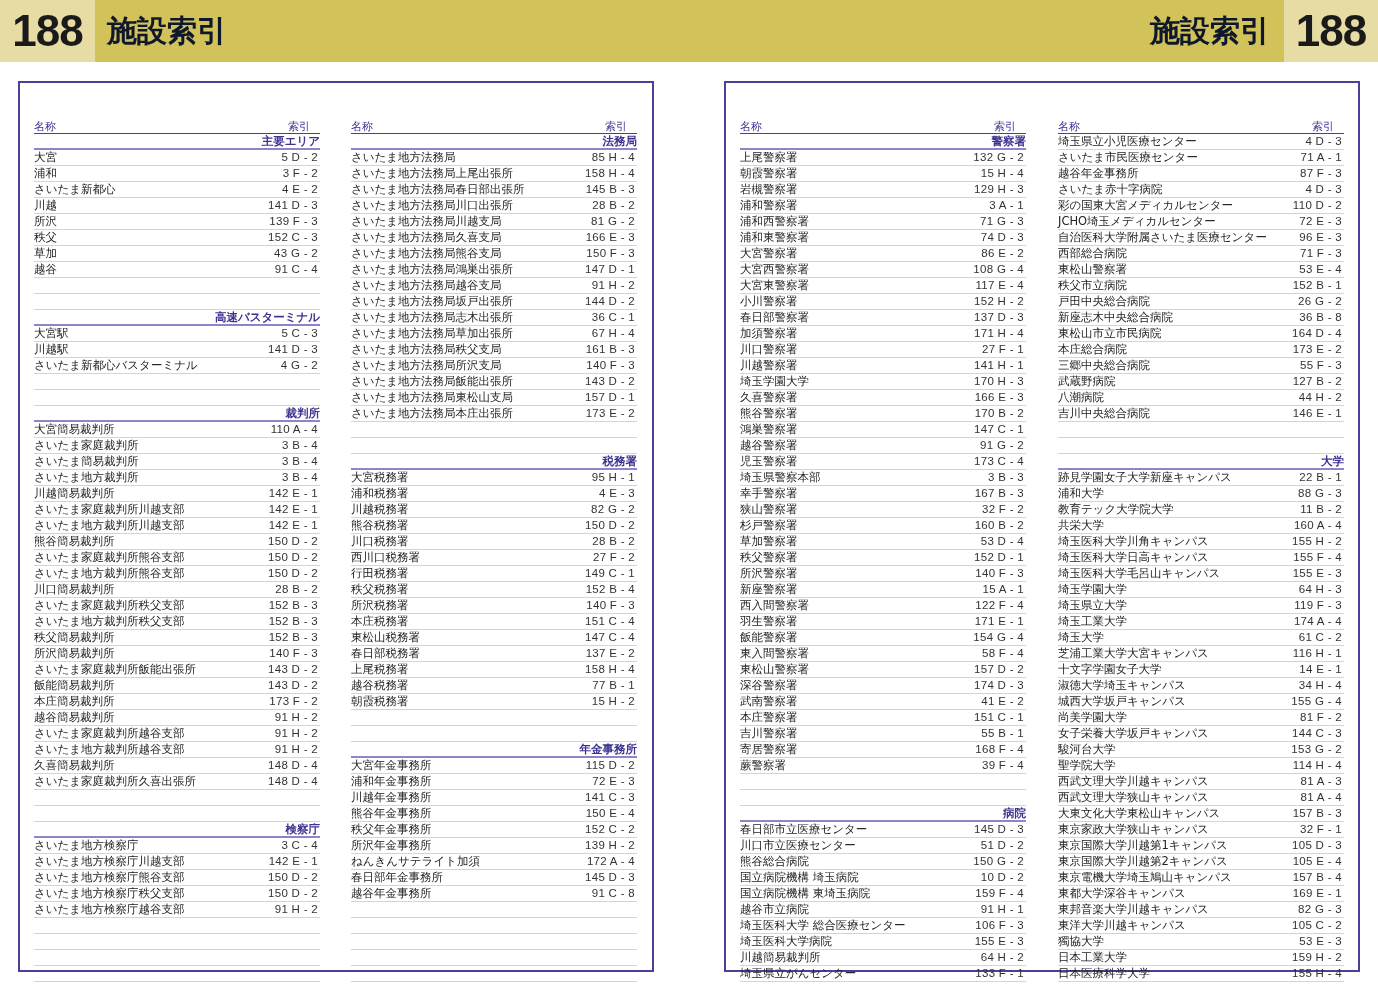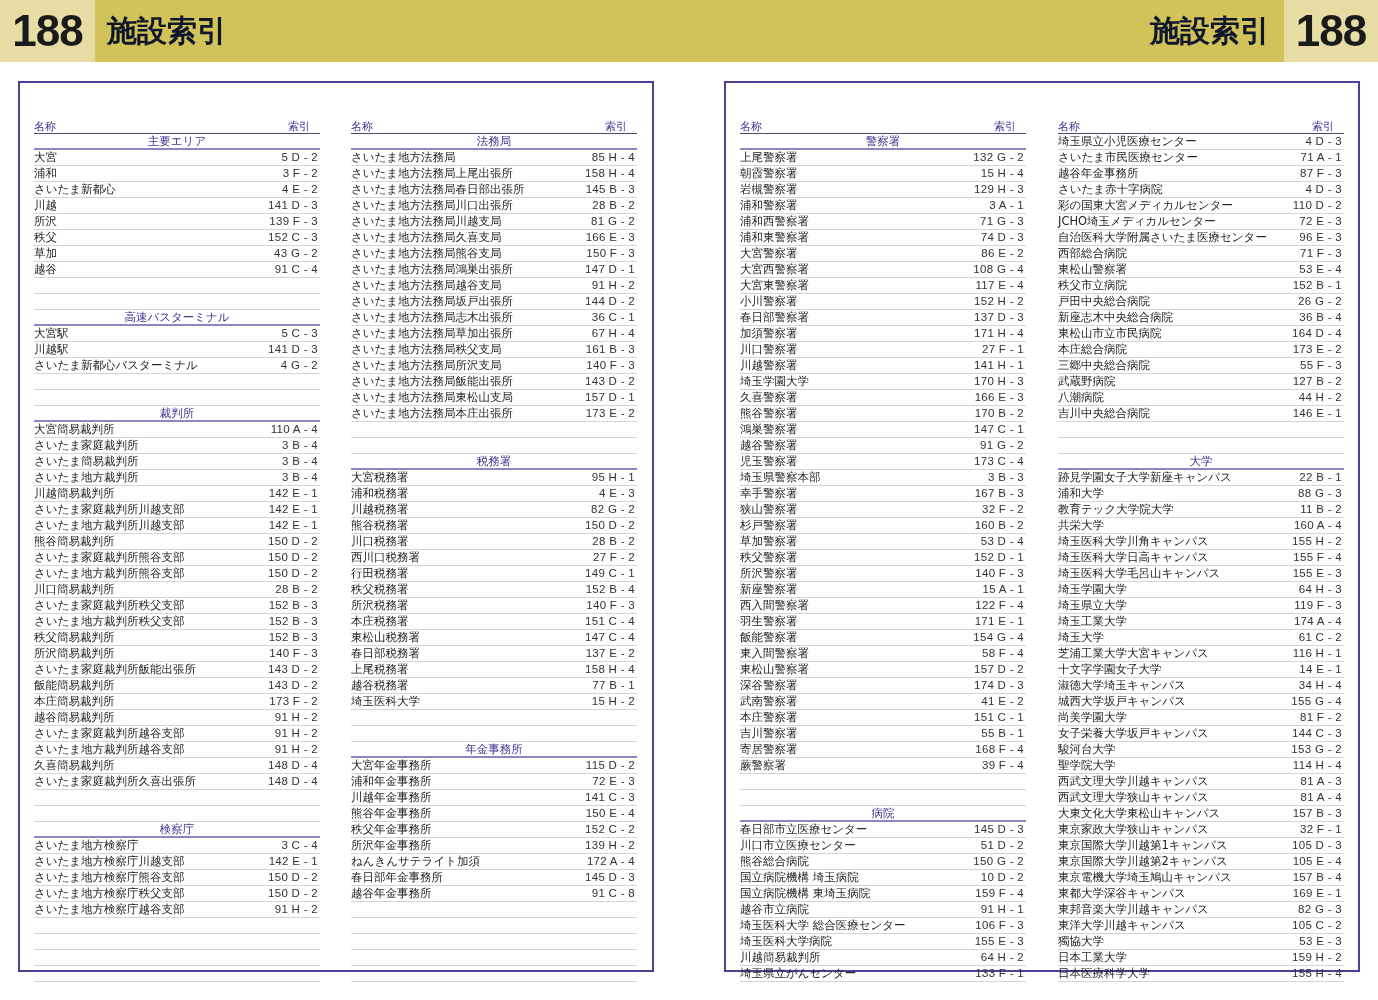--- a/index.html
+++ b/index.html
@@ -31,21 +31,21 @@
     height:13px; border-bottom:1.5px solid #4b4670; position:relative; font-size:11px; color:#3d3390;
   }
   .colhead .n { position:absolute; left:0; top:-1px; }
   .colhead .i { position:absolute; right:10px; top:-1px; }
   .row {
     height:15px; border-bottom:1px solid #d4d4d4; position:relative; font-size:11.5px; line-height:15px; white-space:nowrap;
   }
   .row .n { position:absolute; left:0; top:0; color:#222; }
   .row .i { position:absolute; right:2px; top:0; color:#333; font-family:"Liberation Sans", sans-serif; font-size:11.5px; letter-spacing:0.3px; }
   .sec {
-    height:14px; border-bottom:2px solid #8c86c4; text-align:center; font-size:11.5px; font-weight:normal;
+    height:14px; border-bottom:2px solid #8c86c4; text-align:right; font-size:11.5px; font-weight:bold;
     color:#3d3390; line-height:15px;
   }
   .blank { height:15px; border-bottom:1px solid #d4d4d4; }
 </style>
 </head>
 <body>
 
 <div class="hdr hdr-num" id="hdr-left-num">188</div>
 <div class="hdr hdr-bar" id="hdr-left-bar">施設索引</div>
 <div class="hdr hdr-bar" id="hdr-right-bar">施設索引</div>
@@ -355,21 +355,21 @@
       </div>
       <div class="row">
         <span class="n">上尾税務署</span>
         <span class="i">158 H - 4</span>
       </div>
       <div class="row">
         <span class="n">越谷税務署</span>
         <span class="i">77 B - 1</span>
       </div>
       <div class="row">
-        <span class="n">埼玉医科大学</span>
+        <span class="n">朝霞税務署</span>
         <span class="i">15 H - 2</span>
       </div>
       <div class="blank"></div>
       <div class="blank"></div>
       <div class="sec">年金事務所</div>
       <div class="row">
         <span class="n">大宮年金事務所</span>
         <span class="i">115 D - 2</span>
       </div>
       <div class="row">
@@ -662,21 +662,21 @@
       <div class="row">
         <span class="n">秩父市立病院</span>
         <span class="i">152 B - 1</span>
       </div>
       <div class="row">
         <span class="n">戸田中央総合病院</span>
         <span class="i">26 G - 2</span>
       </div>
       <div class="row">
         <span class="n">新座志木中央総合病院</span>
-        <span class="i">36 B - 4</span>
+        <span class="i">36 B - 8</span>
       </div>
       <div class="row">
         <span class="n">東松山市立市民病院</span>
         <span class="i">164 D - 4</span>
       </div>
       <div class="row">
         <span class="n">本庄総合病院</span>
         <span class="i">173 E - 2</span>
       </div>
       <div class="row">

